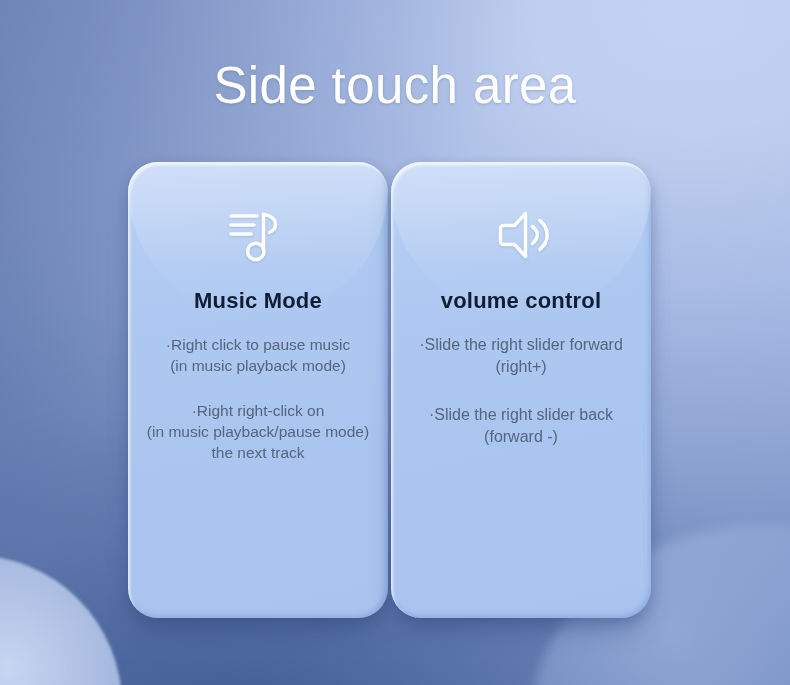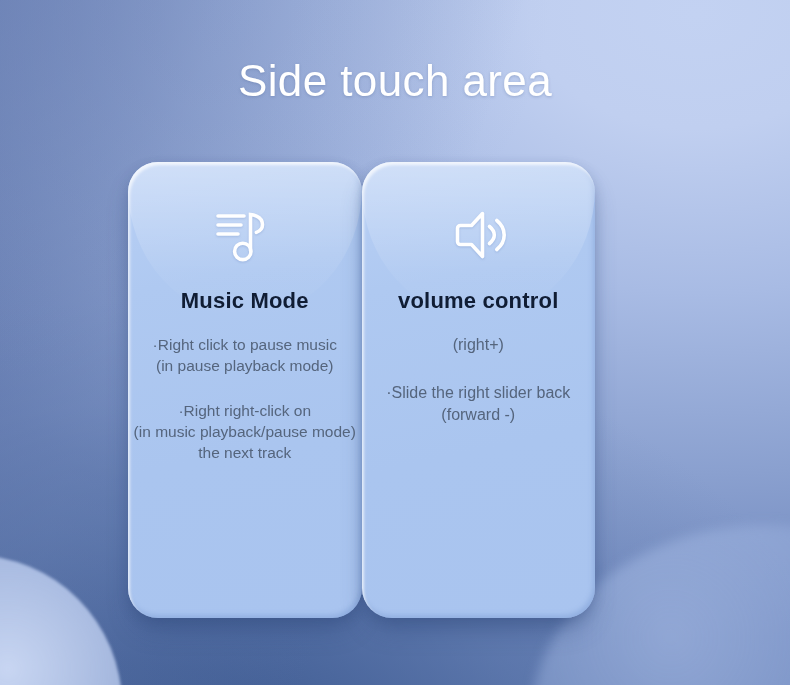--- a/index.html
+++ b/index.html
@@ -54,31 +54,31 @@
     position:absolute; inset:0;
     background:radial-gradient(100% 80% at 0% 0%, rgba(112,133,185,0.38) 0%, rgba(120,140,190,0.12) 40%, rgba(0,0,0,0) 70%);
   }
 
   
   #title {
     position:absolute;
     top:56px; left:0; right:0;
     text-align:center;
     color:#ffffff;
-    font-size:44px;
+    font-size:51px;
     font-weight:400;
     letter-spacing:0.4px;
     text-shadow:0 1px 3px rgba(70,92,140,0.30);
   }
 
   
   #cards {
     position:absolute;
     top:162px; left:128px;
-    width:467px; height:456px;
+    width:523px; height:456px;
     display:flex;
     justify-content:space-between;
     align-items:flex-end;
   }
   .card {
     width:260px; height:456px;
     border-radius:30px;
     background:linear-gradient(168deg, #b9d0f5 0%, #afc9f1 26%, #aac5ef 62%, #a9c4ef 100%);
     box-shadow:
       0 16px 26px -6px rgba(44,68,118,0.42),
@@ -162,21 +162,21 @@
         <path d="M36.5 44.5 V8.5 C36.5 8.5 48.5 9.5 48.5 18.5 C48.5 23.2 44.6 25.6 42.4 26.4" stroke="#ffffff" stroke-width="3.6" stroke-linecap="round" fill="none"></path>
         <circle cx="28.8" cy="45.4" r="8.2" stroke="#ffffff" stroke-width="3.6" fill="none"></circle>
       </svg>
     </div>
 
     <div class="card-title">Music Mode</div>
 
     <div class="lines">
       <div class="block">
         <span class="ln">·Right click to pause music</span>
-        <span class="ln">(in pause playback mode)</span>
+        <span class="ln">(in music playback mode)</span>
       </div>
       <div class="block">
         <span class="ln">·Right right-click on</span>
         <span class="ln">(in music playback/pause mode)</span>
         <span class="ln">the next track</span>
       </div>
     </div>
   </div>
 
   <div class="card card-right">
@@ -185,20 +185,21 @@
         <path d="M24.5 19.5 H13.5 C11.8 19.5 10.5 20.8 10.5 22.5 V35.5 C10.5 37.2 11.8 38.5 13.5 38.5 H24.5 L35.5 50.5 V7.5 Z" stroke="#ffffff" stroke-width="3.6" stroke-linejoin="round" stroke-linecap="round" fill="none"></path>
         <path d="M42.5 20.5 C45.6 23.1 47.3 25.9 47.3 29 C47.3 32.1 45.6 34.9 42.5 37.5" stroke="#ffffff" stroke-width="3.6" stroke-linecap="round" fill="none"></path>
         <path d="M49.8 14.5 C54.6 18.4 57.2 23.4 57.2 29 C57.2 34.6 54.6 39.6 49.8 43.5" stroke="#ffffff" stroke-width="3.6" stroke-linecap="round" fill="none"></path>
       </svg>
     </div>
 
     <div class="card-title">volume control</div>
 
     <div class="lines">
       <div class="block">
+        <span class="ln">·Slide the right slider forward</span>
         <span class="ln">(right+)</span>
       </div>
       <div class="block">
         <span class="ln">·Slide the right slider back</span>
         <span class="ln">(forward -)</span>
       </div>
     </div>
   </div>
 
 </div>

